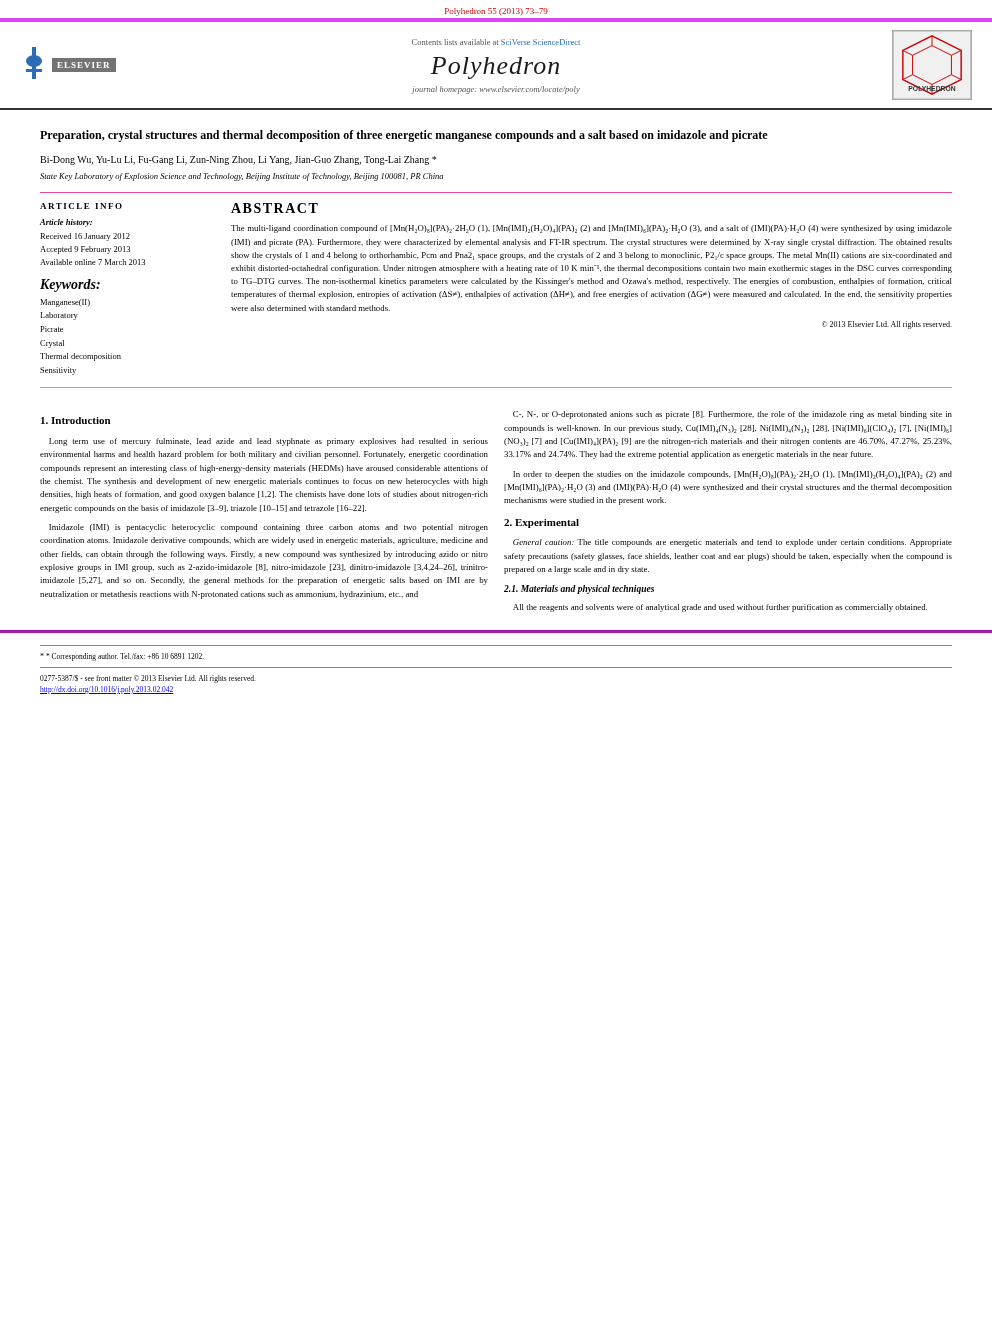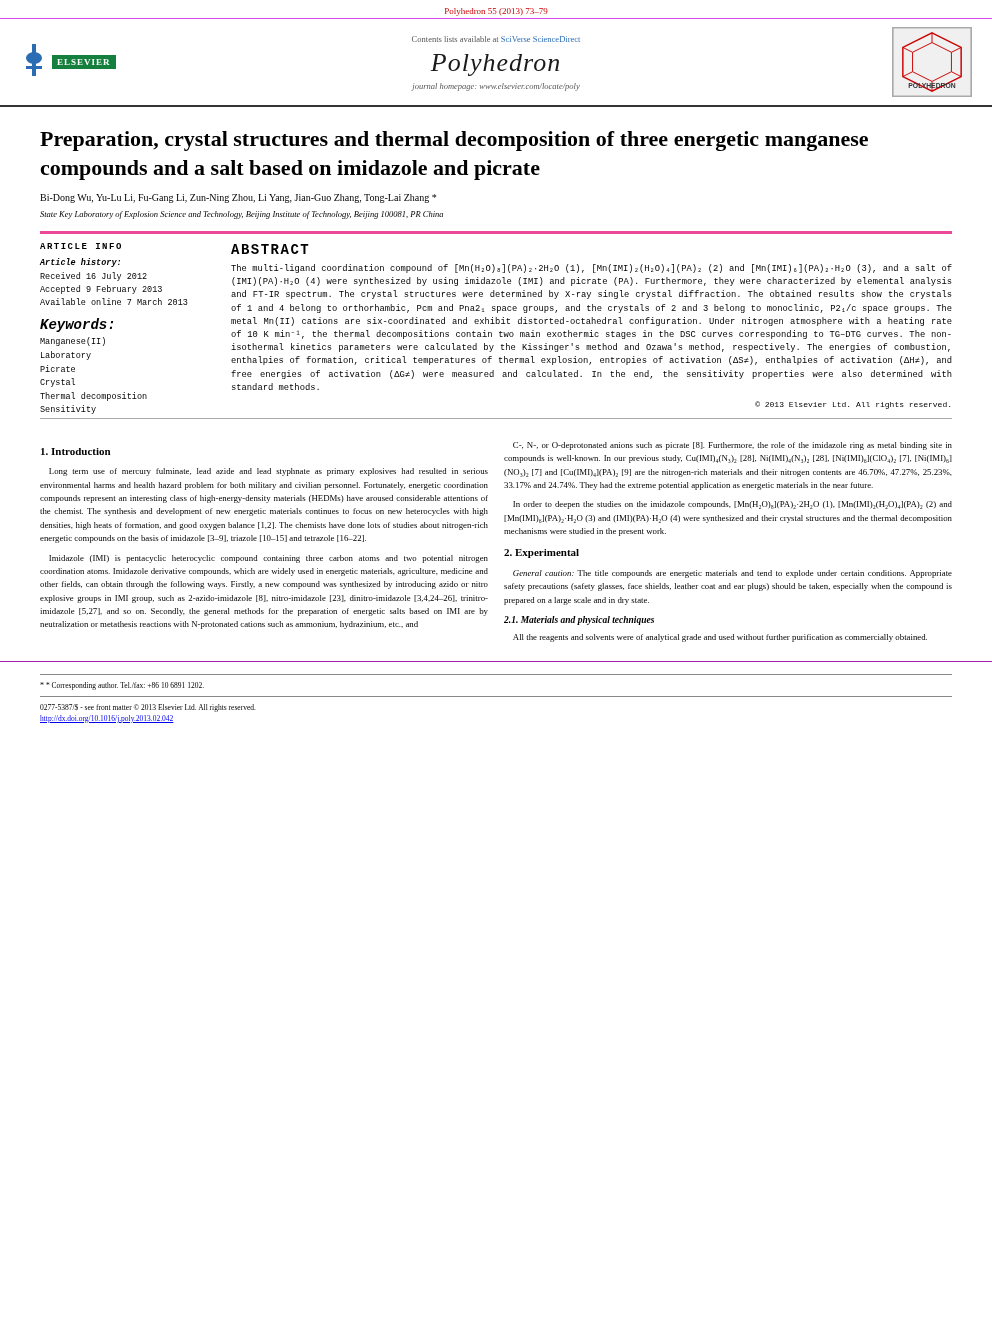--- a/index.html
+++ b/index.html
@@ -12,21 +12,21 @@
       min-height: 1323px;
     }
 
     
     .top-banner {
       background: #fff;
       text-align: center;
       padding: 6px 0 2px 0;
       font-size: 9px;
       color: #c00;
-      border-bottom: 1px solid #d946ef;
+      border-bottom: 4px solid #d946ef;
     }
     .journal-header {
       display: flex;
       align-items: center;
       justify-content: space-between;
       padding: 8px 20px;
       border-bottom: 2px solid #333;
     }
     .journal-header-left {
       width: 100px;
@@ -77,40 +77,40 @@
       color: #333;
       position: relative;
       overflow: hidden;
     }
     .elsevier-logo {
       display: flex;
       align-items: center;
       gap: 4px;
     }
     .elsevier-logo-box {
-      background: #15803d;
+      background: #737373;
       color: white;
       padding: 2px 5px;
       font-size: 9px;
       font-weight: bold;
       letter-spacing: 1px;
     }
     .elsevier-tree {
       width: 28px;
       height: 36px;
     }
 
     
     .main-content {
       padding: 10px 40px 10px 40px;
     }
 
     
     .article-title {
-      font-size: 22px;
+      font-size: 12px;
       font-weight: bold;
       color: #000;
       line-height: 1.3;
       margin-bottom: 8px;
       margin-top: 8px;
     }
 
     
     .authors {
       font-size: 10px;
@@ -125,23 +125,23 @@
       font-style: italic;
       color: #000;
       margin-bottom: 10px;
       line-height: 1.4;
     }
 
     
     .two-col {
       display: flex;
       gap: 16px;
-      border-top: 3px solid #ec4899;
+      margin-bottom: 10px;
+      border-top: 1px solid #ec4899;
       padding-top: 8px;
-      font-family: Liberation Mono, monospace;
     }
     .col-left {
       width: 175px;
       flex-shrink: 0;
     }
     .col-right {
       flex: 1;
     }
 
     .section-label {
@@ -236,21 +236,21 @@
     .body-paragraph {
       margin-bottom: 6px;
       text-indent: 1em;
       font-size: 8.8px;
       line-height: 1.52;
     }
 
     
     .page-footer {
       padding: 6px 40px;
-      border-top: 1px solid #a21caf;
+      border-top: 3px solid #a21caf;
       font-size: 7.5px;
       color: #000;
     }
     .footer-note {
       margin-bottom: 2px;
     }
     .footer-star {
       font-size: 8px;
     }
     .doi-line {
@@ -326,21 +326,21 @@
   </div>
 
   <div class="affiliation">State Key Laboratory of Explosion Science and Technology, Beijing Institute of Technology, Beijing 100081, PR China</div>
 
   <div class="two-col">
 
     <div class="col-left">
       <div class="section-label">ARTICLE INFO</div>
 
       <div class="article-history-label">Article history:</div>
-      <div class="article-history-entry">Received 16 July 2012</div>
+      <div class="article-history-entry">Received 16 January 2012</div>
       <div class="article-history-entry">Accepted 9 February 2013</div>
       <div class="article-history-entry">Available online 7 March 2013</div>
 
       <div class="keywords-label">Keywords:</div>
       <div>
         <div class="keyword-item">Manganese(II)</div>
         <div class="keyword-item">Laboratory</div>
         <div class="keyword-item">Picrate</div>
         <div class="keyword-item">Crystal</div>
         <div class="keyword-item">Thermal decomposition</div>

